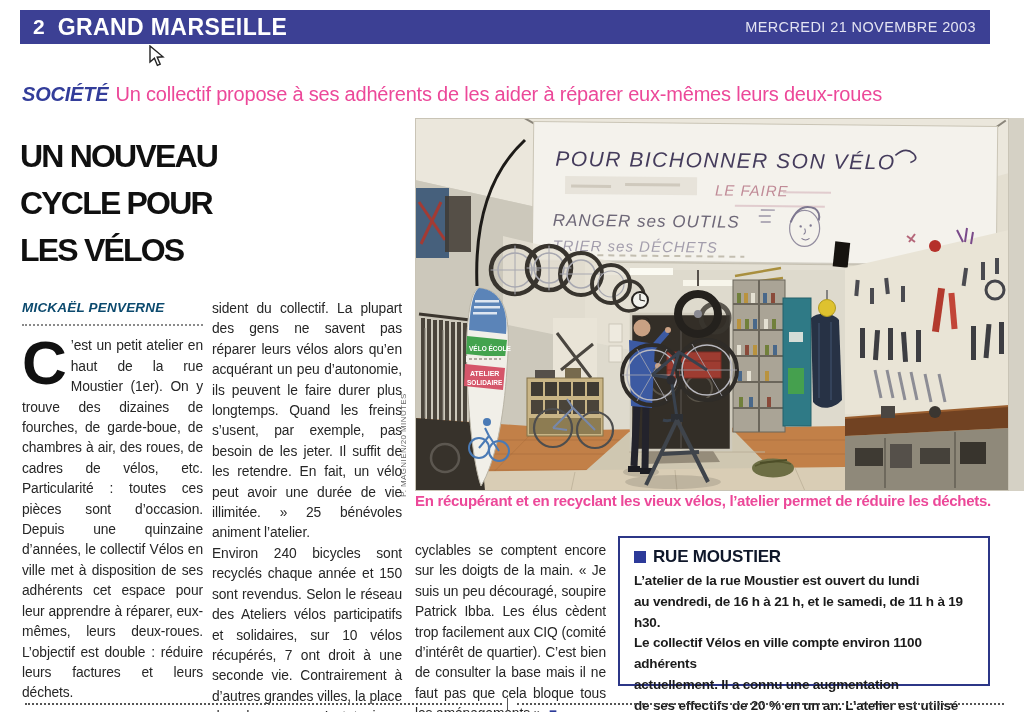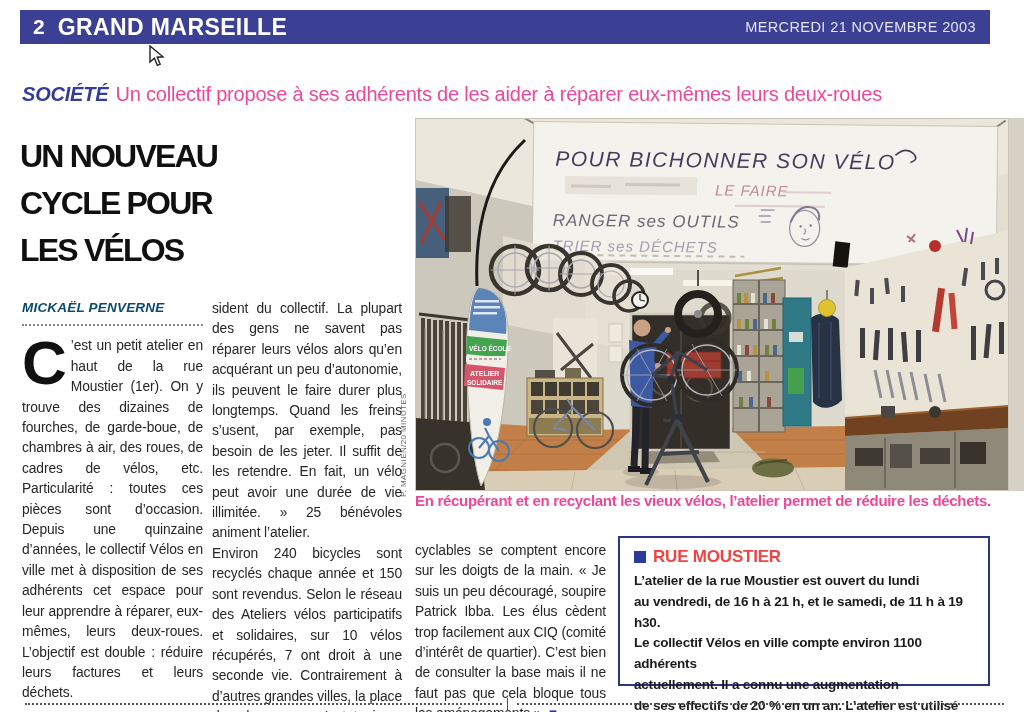--- a/index.html
+++ b/index.html
@@ -36,21 +36,21 @@
           padding-bottom:6px;border-bottom:2px dotted #8a8a8a;margin-bottom:10px;text-align:left;}
   .dropcap{float:left;font-size:62px;line-height:48px;font-weight:800;color:#111;
            margin:3px 6px 0 0;letter-spacing:-2px;}
   .prelines{white-space:pre-line;}
   .endmark{color:#2c3a99;font-weight:800;}
   
   .infobox{position:absolute;left:618px;top:536px;width:372px;height:150px;box-sizing:border-box;
            border:2px solid #2c3687;padding:9px 14px 0 14px;background:#fff;}
   .infobox .title-row{display:flex;align-items:center;}
   .infobox .sq{width:12px;height:12px;background:#2c3a99;margin-right:7px;flex:0 0 auto;}
-  .infobox .title{color:#ef4444;font-weight:800;font-size:17px;letter-spacing:-0.2px;}
+  .infobox .title{color:#0f172a;font-weight:800;font-size:17px;letter-spacing:-0.2px;}
   .infobox .body{margin-top:4px;font-size:13.5px;font-weight:700;line-height:20.8px;color:#1b1b1b;
                  white-space:pre-line;letter-spacing:-0.2px;}
   
   .rule{position:absolute;top:703px;border-top:2px dotted #555;}
   #ruleL{left:25px;width:477px;}
   #ruleR{left:517px;width:487px;}
   #ruleTick{position:absolute;left:507px;top:698px;height:13px;border-left:1.5px solid #555;}
 </style>
 </head>
 <body>

